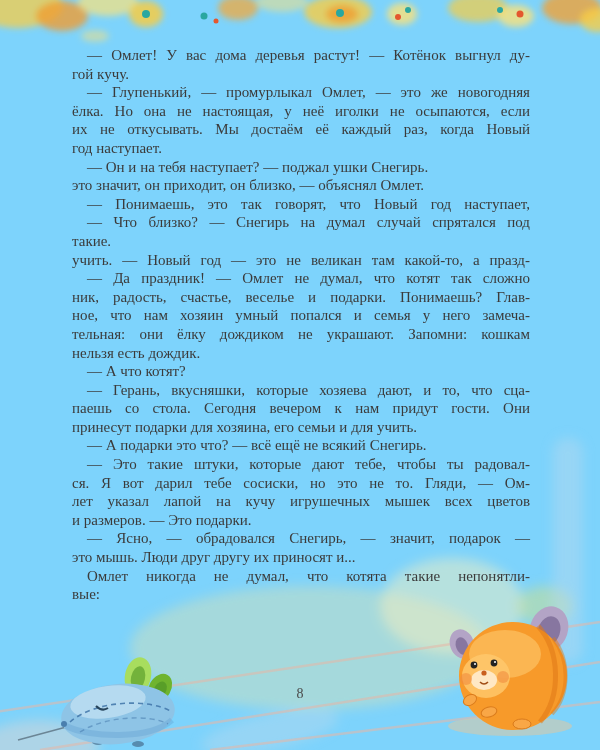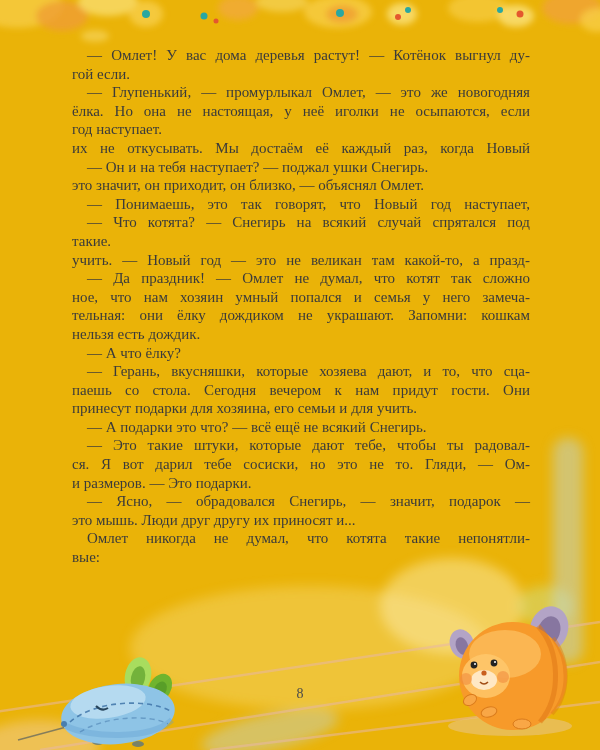--- a/index.html
+++ b/index.html
@@ -1,18 +1,18 @@
 <!DOCTYPE html>
 <html><head>
 <meta charset="utf-8">
 <style>
   html,body{margin:0;padding:0;background:#e9e9e9;}
   .page{
     position:relative;width:600px;height:750px;margin:0 auto;
-    background:#eab308;overflow:hidden;
+    background:#7dd3fc;overflow:hidden;
     font-family:"Liberation Serif","DejaVu Serif",serif;
   }
   .art-layer{position:absolute;left:0;top:0;width:600px;height:750px;z-index:0;pointer-events:none;}
   .text-block{
     position:absolute;left:72px;top:46px;width:458px;z-index:2;
     font-size:15px;line-height:18.6px;color:#3b3b3b;
   }
   .line{text-align:justify;text-align-last:justify;white-space:normal;}
   .line.indent{text-indent:15px;}
   .line.end{text-align-last:left;}
@@ -118,42 +118,44 @@
       <circle cx="466" cy="679" r="6" fill="#f08c3f" opacity="0.6"></circle>
       <circle cx="503" cy="677" r="6" fill="#f08c3f" opacity="0.6"></circle>
       <ellipse cx="489" cy="712" rx="8" ry="5" transform="rotate(-15 489 712)" fill="#f9a746" stroke="#d97a1b" stroke-width="1"></ellipse>
       <ellipse cx="470" cy="700" rx="7" ry="5" transform="rotate(-30 470 700)" fill="#f9a746" stroke="#d97a1b" stroke-width="1"></ellipse>
       <ellipse cx="522" cy="724" rx="9" ry="5" fill="#f9a746" stroke="#d97a1b" stroke-width="1"></ellipse>
     </g>
   </svg>
 
   <div class="text-block">
     <div class="line indent">— Омлет! У вас дома деревья растут! — Котёнок выгнул ду-</div>
-    <div class="line end">гой если.</div>
+    <div class="line end">гой кучу.</div>
     <div class="line indent">— Глупенький, — промурлыкал Омлет, — это же новогодняя</div>
     <div class="line">ёлка. Но она не настоящая, у неё иголки не осыпаются, если</div>
+    <div class="line">их не откусывать. Мы достаём её каждый раз, когда Новый</div>
     <div class="line end">год наступает.</div>
-    <div class="line">их не откусывать. Мы достаём её каждый раз, когда Новый</div>
     <div class="line indent end">— Он и на тебя наступает? — поджал ушки Снегирь.</div>
     <div class="line end">это значит, он приходит, он близко, — объяснял Омлет.</div>
     <div class="line indent">— Понимаешь, это так говорят, что Новый год наступает,</div>
-    <div class="line indent">— Что котята? — Снегирь на всякий случай спрятался под</div>
+    <div class="line indent">— Что близко? — Снегирь на думал случай спрятался под</div>
     <div class="line end">такие.</div>
     <div class="line">учить. — Новый год — это не великан там какой-то, а празд-</div>
     <div class="line indent">— Да праздник! — Омлет не думал, что котят так сложно</div>
+    <div class="line">ник, радость, счастье, веселье и подарки. Понимаешь? Глав-</div>
     <div class="line">ное, что нам хозяин умный попался и семья у него замеча-</div>
     <div class="line">тельная: они ёлку дождиком не украшают. Запомни: кошкам</div>
     <div class="line end">нельзя есть дождик.</div>
-    <div class="line indent end">— А что ёлку?</div>
+    <div class="line indent end">— А что котят?</div>
     <div class="line indent">— Герань, вкусняшки, которые хозяева дают, и то, что сца-</div>
     <div class="line">паешь со стола. Сегодня вечером к нам придут гости. Они</div>
     <div class="line end">принесут подарки для хозяина, его семьи и для учить.</div>
     <div class="line indent end">— А подарки это что? — всё ещё не всякий Снегирь.</div>
     <div class="line indent">— Это такие штуки, которые дают тебе, чтобы ты радовал-</div>
     <div class="line">ся. Я вот дарил тебе сосиски, но это не то. Гляди, — Ом-</div>
+    <div class="line">лет указал лапой на кучу игрушечных мышек всех цветов</div>
     <div class="line end">и размеров. — Это подарки.</div>
     <div class="line indent">— Ясно, — обрадовался Снегирь, — значит, подарок —</div>
     <div class="line end">это мышь. Люди друг другу их приносят и...</div>
     <div class="line indent">Омлет никогда не думал, что котята такие непонятли-</div>
     <div class="line end">вые:</div>
   </div>
 
   <div class="page-num">8</div>
 
 </div>

